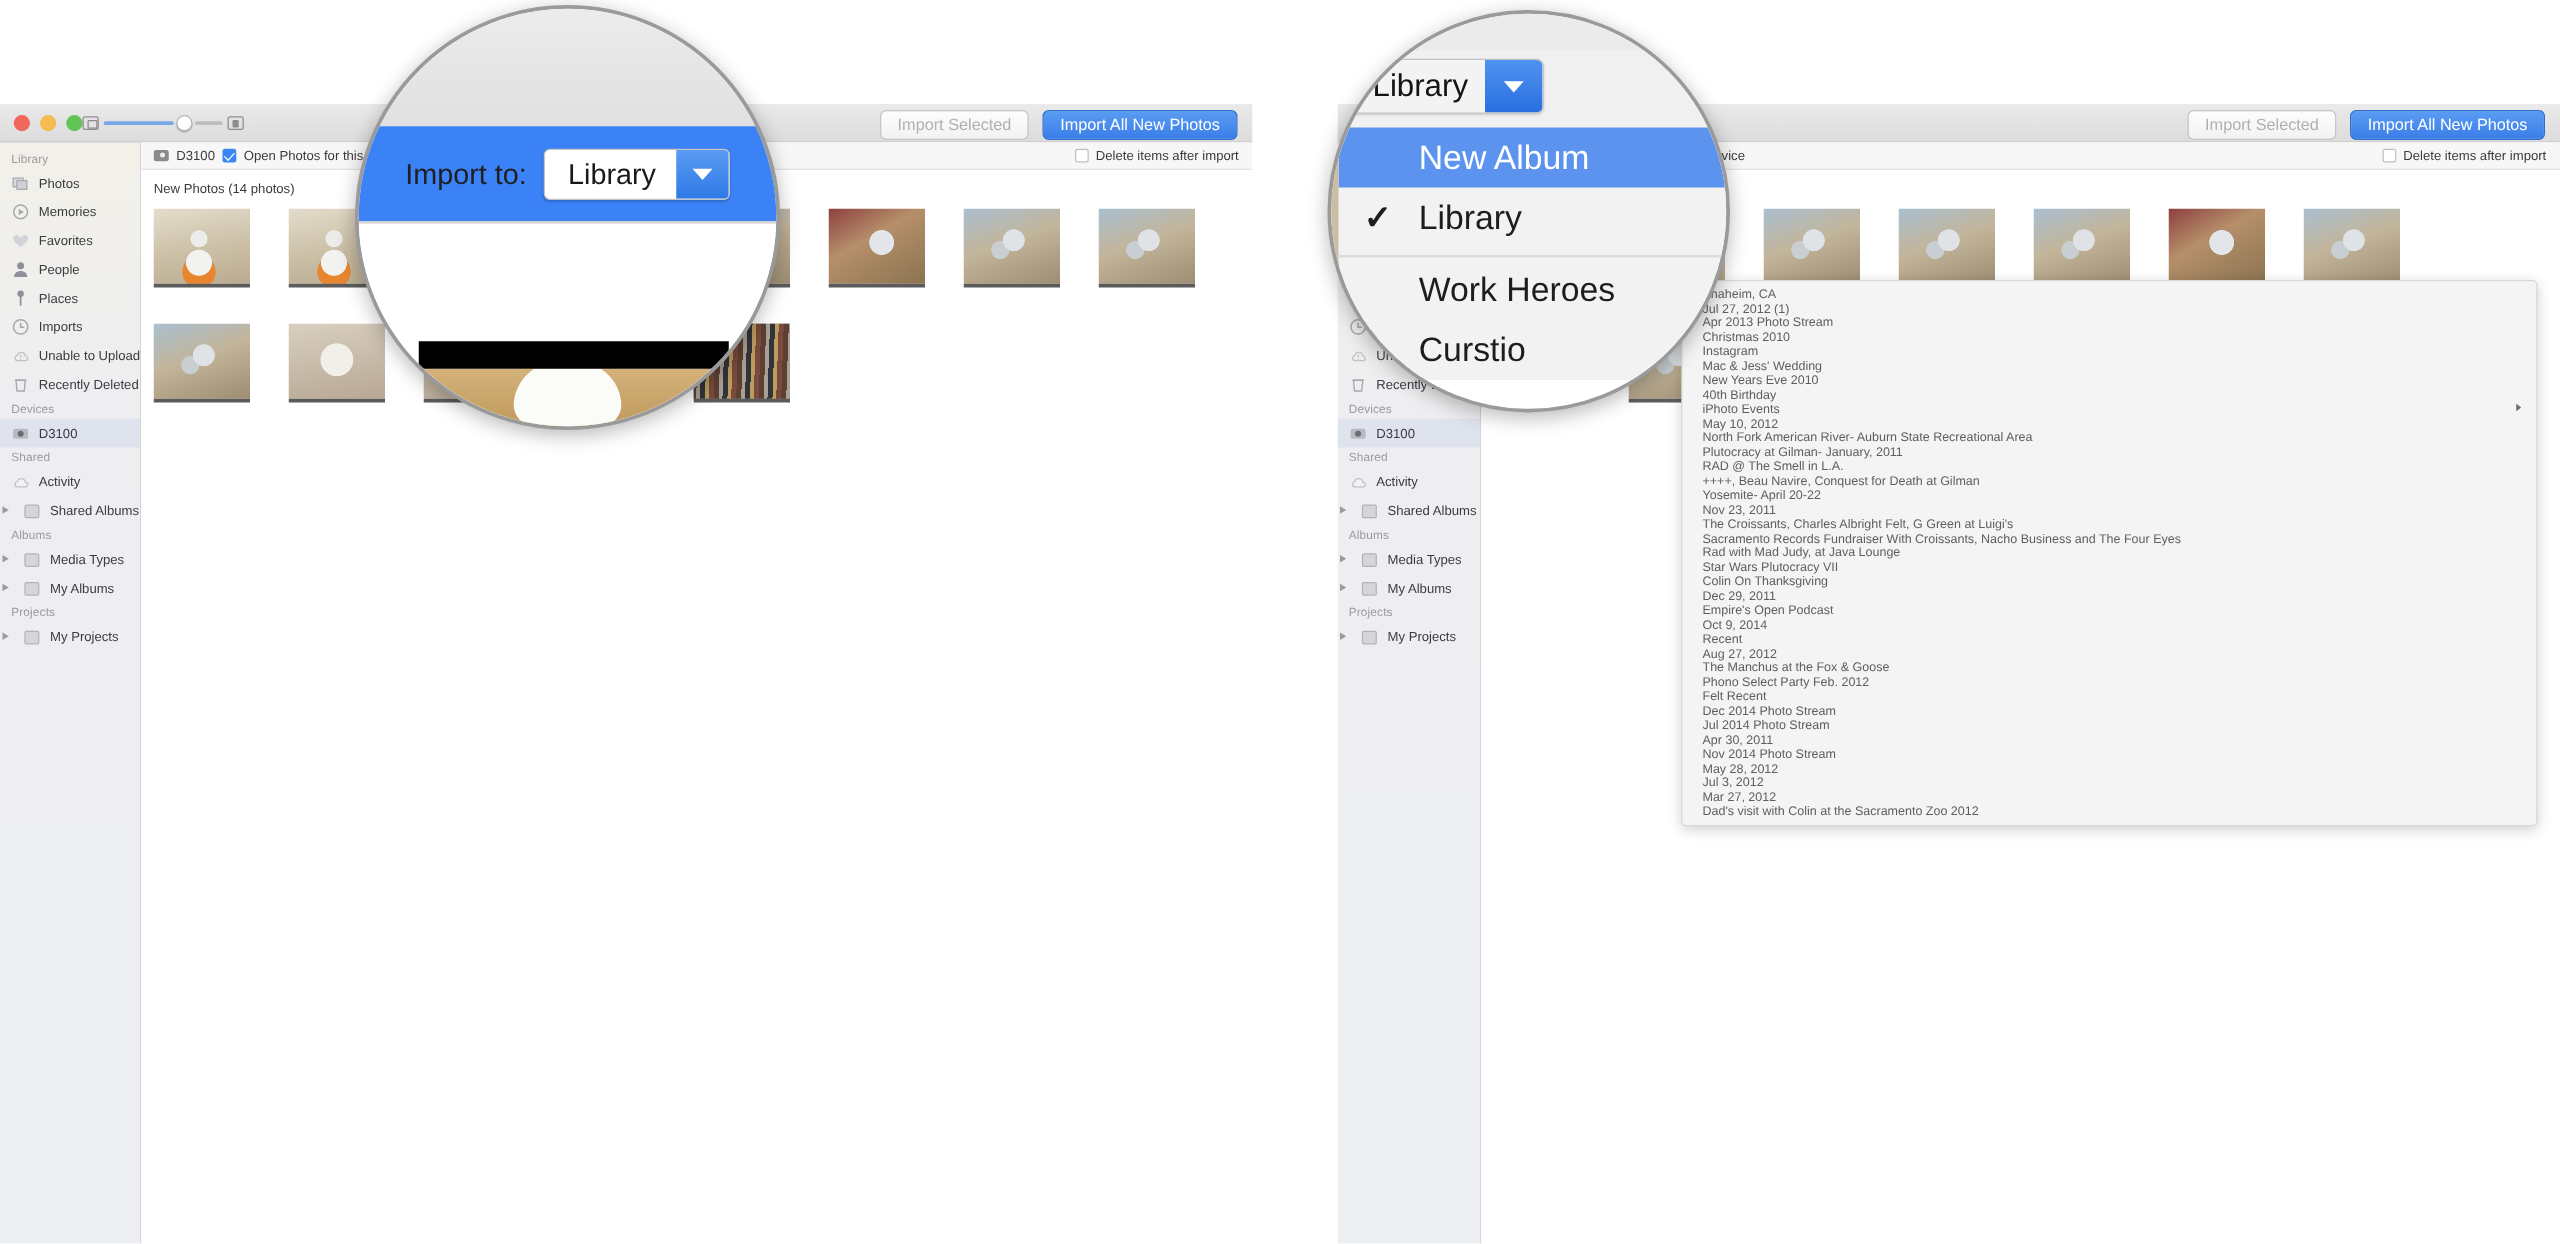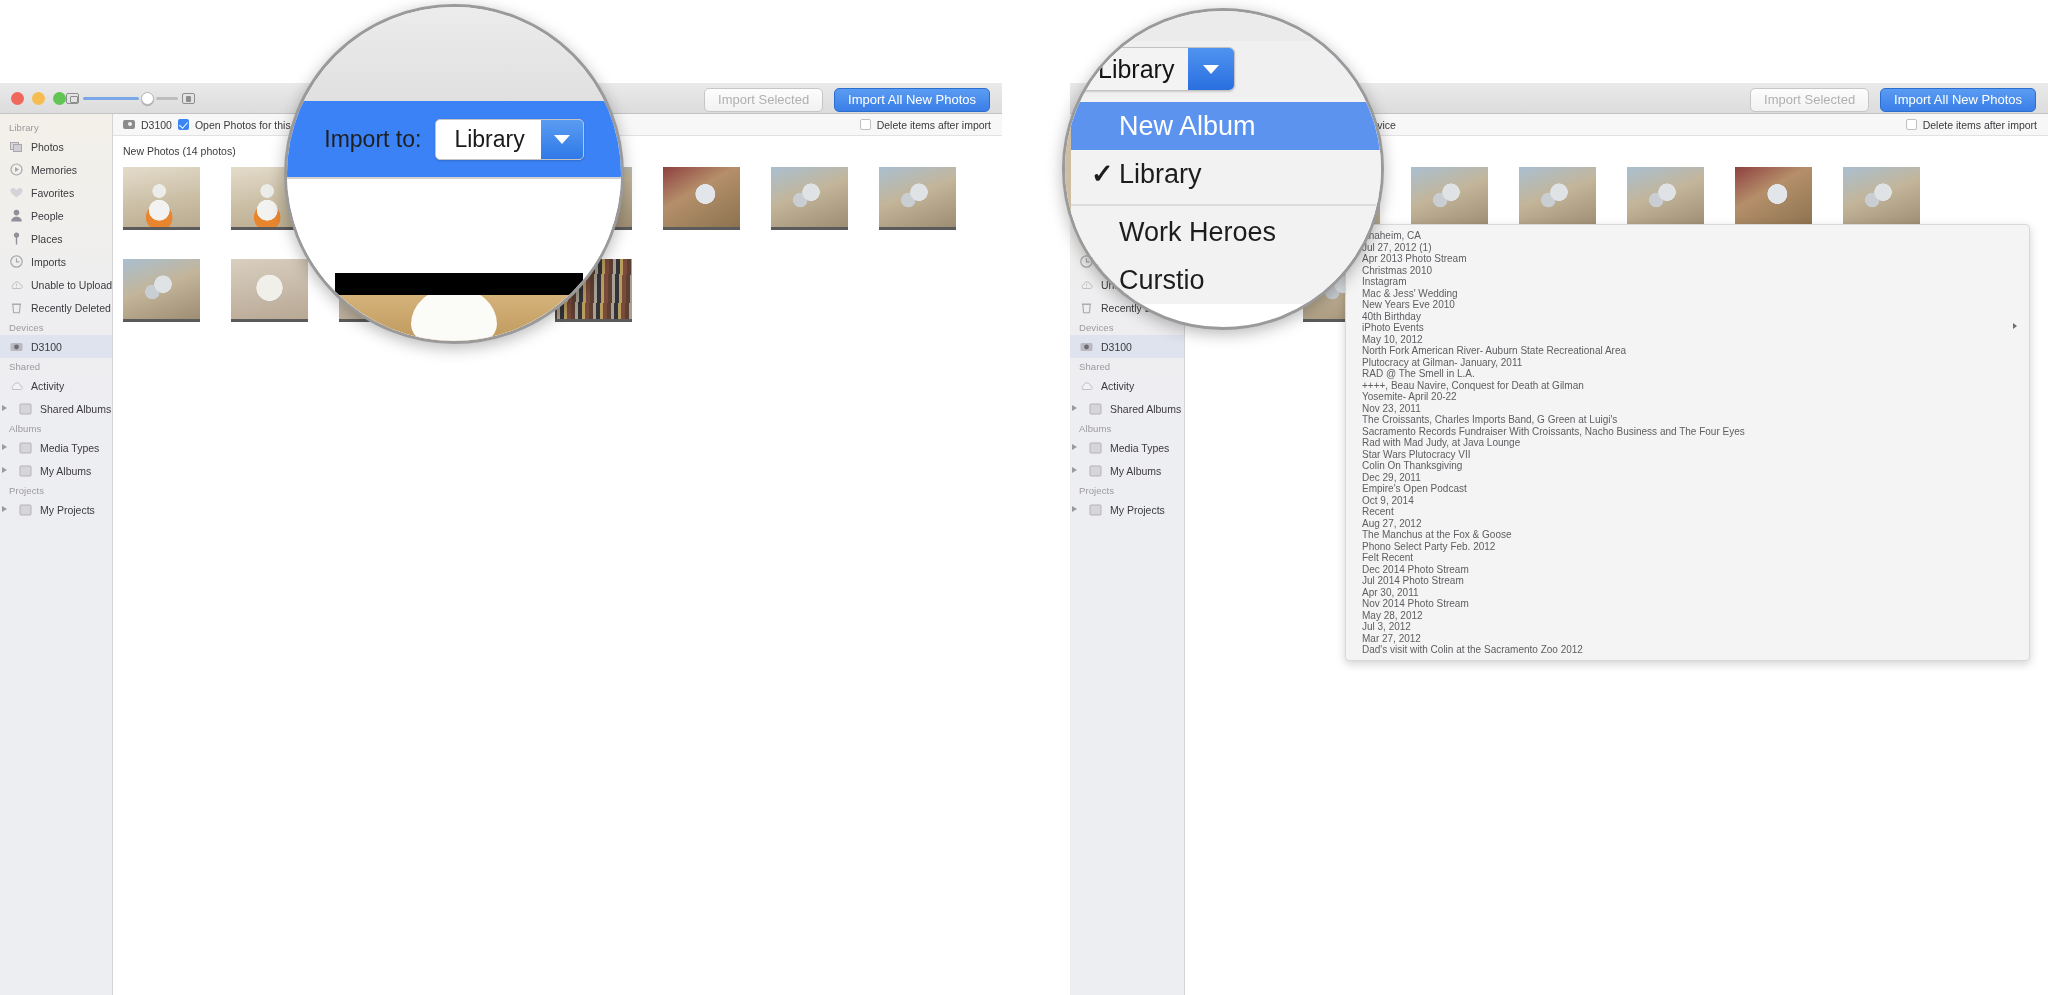--- a/index.html
+++ b/index.html
@@ -156,21 +156,21 @@
 
   
   .m2-top { position:absolute; left:0; top:0; width:100%; height:30px; background:#ebebeb; }
   .m2-popupwrap { position:absolute; left:6px; top:30px; width:302px; height:56px; background:#f0f0f0; }
   .m2-popup { position:absolute; left:8px; top:6px; display:flex; align-items:stretch; height:44px;
       border-radius:6px; overflow:hidden; border:1px solid #c2c2c2; background:#f3f3f3;
       box-shadow:0 1px 2px rgba(0,0,0,.15); }
   .m2-popup .val { display:flex; align-items:center; padding:0 14px 0 18px; font-size:25px; color:#141414; }
   .m2-popup .arrow { width:46px; background:linear-gradient(180deg,#4f93f0,#2a6fe0); display:flex; align-items:center; justify-content:center; }
   .m2-menu { position:absolute; left:6px; top:86px; width:310px; background:#f2f2f2; padding-top:5px; }
-  .m2-item { height:48px; display:flex; align-items:center; padding-left:48px; font-size:27px; color:#1d1d1d; position:relative; }
+  .m2-item { height:48px; display:flex; align-items:center; padding-left:64px; font-size:27px; color:#1d1d1d; position:relative; }
   .m2-item.sel { background:#5b93ef; color:#fff; }
   .m2-item.check::before { content:"\2713"; position:absolute; left:20px; font-size:27px; font-weight:bold; color:#1d1d1d; }
   .m2-sep { height:2px; background:#dcdcdc; margin:6px 0 2px; }
   .m2-bgphoto { position:absolute; left:0; top:86px; width:6px; bottom:0; background:#cdbda2; }
   .m2-bgbook { position:absolute; left:0; bottom:0; width:64px; height:70px;
       background: repeating-linear-gradient(92deg,#5e4033 0 5px,#a8a093 5px 9px,#33343a 9px 14px,#b99d5e 14px 18px,#7a4a3c 18px 23px); }
   .m2-bluebar { position:absolute; right:0; top:46px; width:96px; height:14px; background:#7fb0f3; }
 
   .arrow-glyph { width:0;height:0;border-left:8px solid transparent;border-right:8px solid transparent;
       border-top:9px solid #fff; }
@@ -616,21 +616,21 @@
             <div class="al-row">New Years Eve 2010</div>
             <div class="al-row">40th Birthday</div>
             <div class="al-row">iPhoto Events<span class="sub"></span></div>
             <div class="al-row">May 10, 2012</div>
             <div class="al-row">North Fork American River- Auburn State Recreational Area</div>
             <div class="al-row">Plutocracy at Gilman- January, 2011</div>
             <div class="al-row">RAD @ The Smell in L.A.</div>
             <div class="al-row">++++, Beau Navire, Conquest for Death at Gilman</div>
             <div class="al-row">Yosemite- April 20-22</div>
             <div class="al-row">Nov 23, 2011</div>
-            <div class="al-row">The Croissants, Charles Imports Band, G Green at Luigi's</div>
+            <div class="al-row">The Croissants, Charles Albright Felt, G Green at Luigi's</div>
             <div class="al-row">Sacramento Records Fundraiser With Croissants, Nacho Business and The Four Eyes</div>
             <div class="al-row">Rad with Mad Judy, at Java Lounge</div>
             <div class="al-row">Star Wars Plutocracy VII</div>
             <div class="al-row">Colin On Thanksgiving</div>
             <div class="al-row">Dec 29, 2011</div>
             <div class="al-row">Empire's Open Podcast</div>
             <div class="al-row">Oct 9, 2014</div>
             <div class="al-row">Recent</div>
             <div class="al-row">Aug 27, 2012</div>
             <div class="al-row">The Manchus at the Fox &amp; Goose</div>

